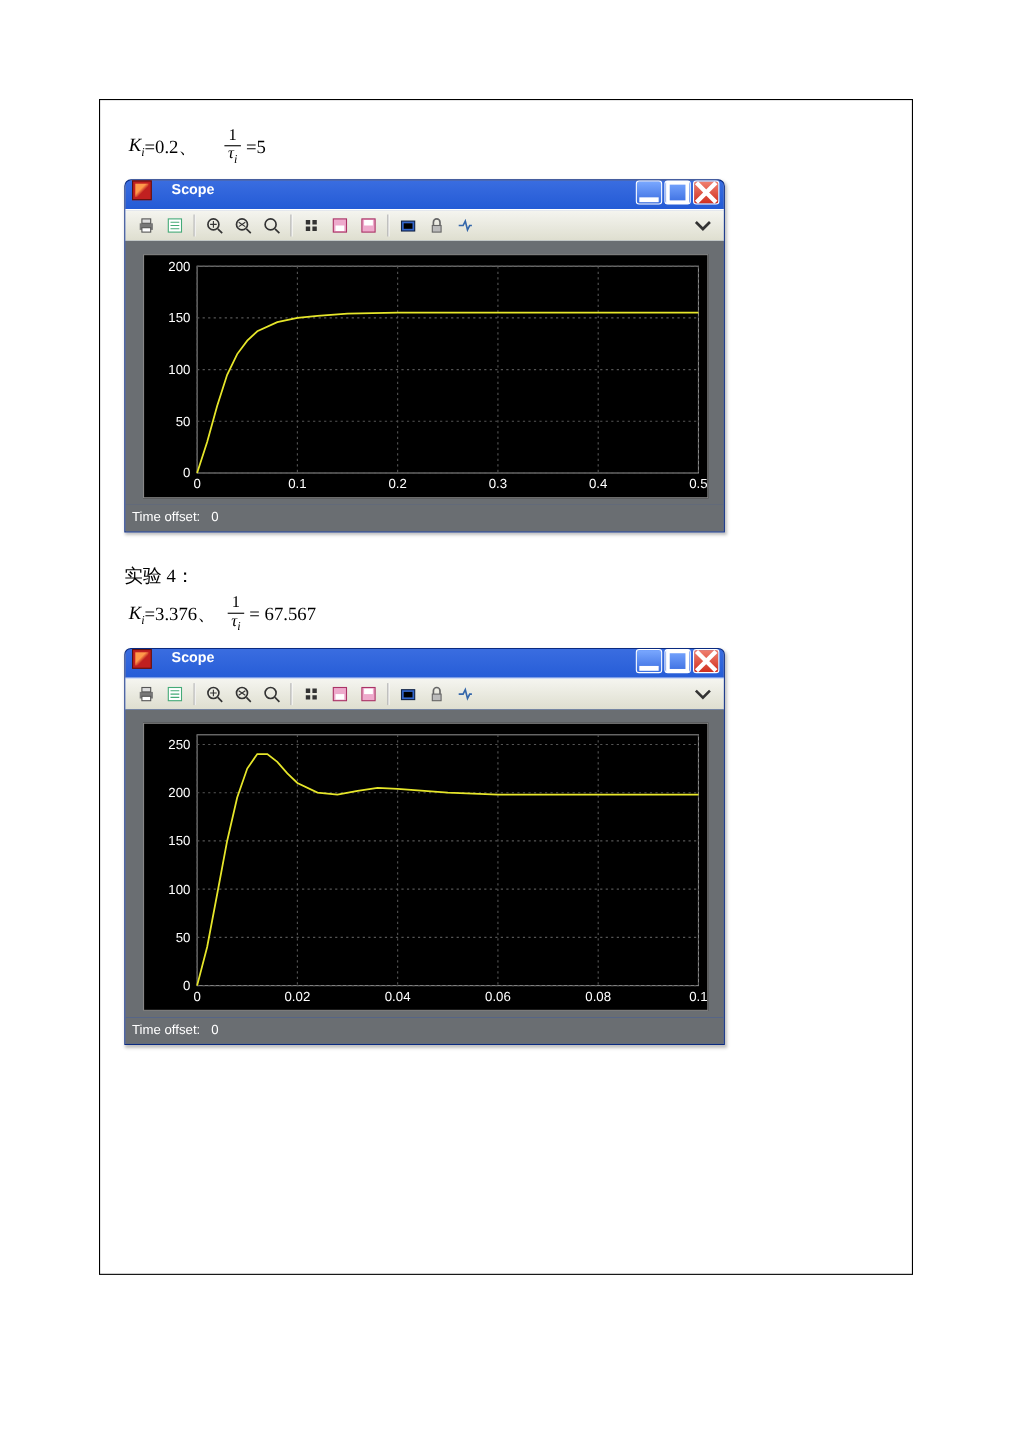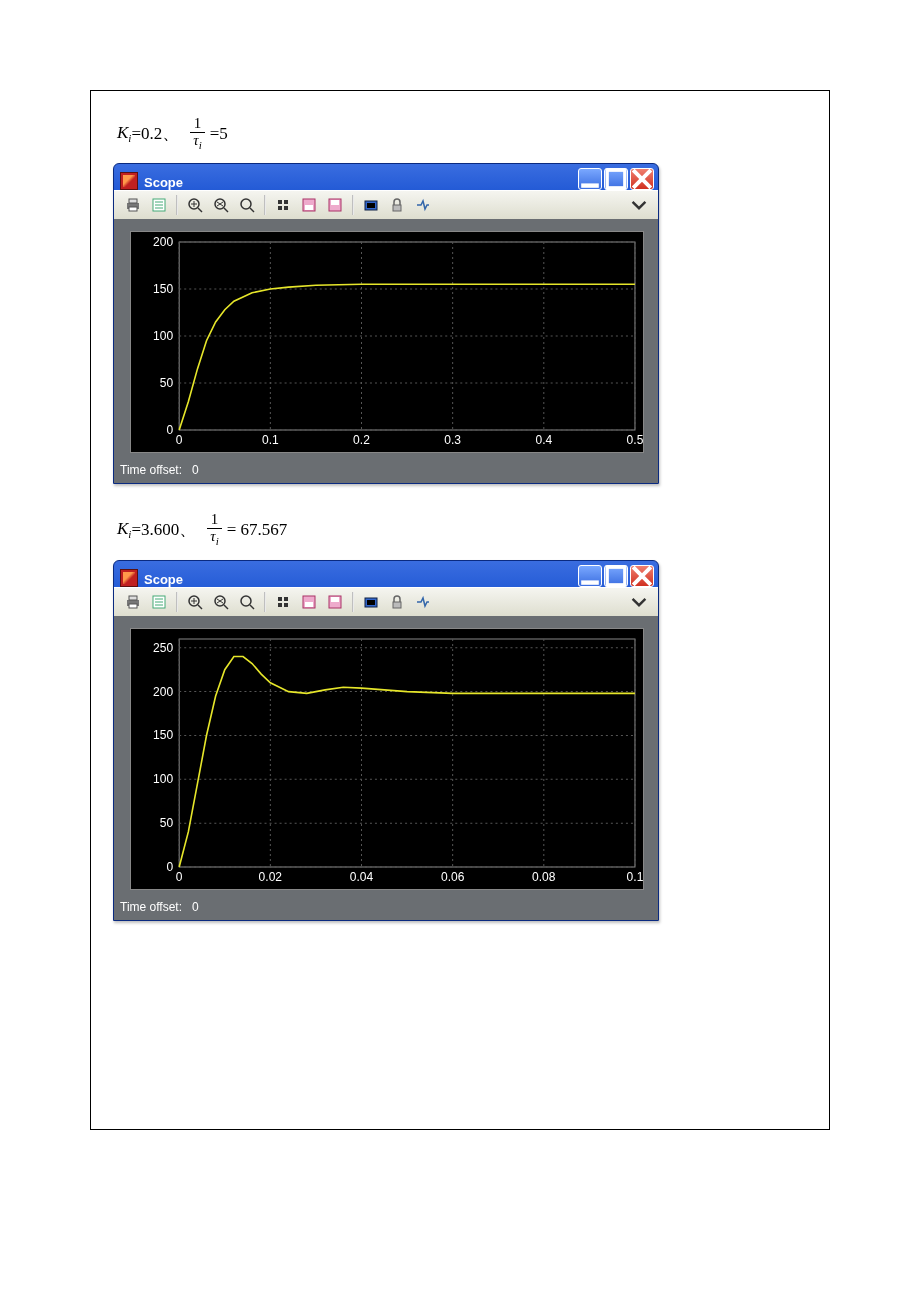--- a/index.html
+++ b/index.html
@@ -45,23 +45,24 @@
     border: 1px solid #0a2a80;
     border-radius: 6px 6px 0 0;
     box-shadow: 1px 2px 3px rgba(0,0,0,0.25);
     font-family: Tahoma, Verdana, sans-serif;
     font-size: 12px;
     color: #fff;
     margin-bottom: 28px;
   }
   .titlebar {
     display: flex;
-    align-items: flex-end;
+    align-items: flex-start;
     height: 26px;
     padding: 0 4px 0 6px;
+    gap: 12px;
   }
   .app-icon {
     width: 16px; height: 16px;
     background: #c02020;
     border: 1px solid #5a1010;
     position: relative;
     margin-right: 6px;
     flex-shrink: 0;
   }
   .app-icon::after {
@@ -132,21 +133,21 @@
     font-family: Arial, sans-serif;
   }
 </style>
 </head>
 <body>
 
 <div class="page">
 
   <div class="formula">
     <span><i>K</i><span class="sub">i</span></span>
-    <span style="margin-right:6px;">=0.2、</span>
+    <span style="margin-right:20px;">=0.2、</span>
     <span class="frac">
       <span class="num">1</span>
       <span class="den"><i>τ</i><span class="sub">i</span></span>
     </span>
     <span>=5</span>
   </div>
 
   <div class="scope-window">
     <div class="titlebar">
       <div class="app-icon"></div>
@@ -274,23 +275,24 @@
           <text class="axis-text" x="502" y="212" text-anchor="middle">0.5</text>
           <path class="curve" d="M48.0 198.0 L57.1 169.8 L66.2 136.9 L75.2 108.7 L84.3 89.9 L93.4 77.7 L102.5 69.2 L120.6 60.8 L138.8 57.0 L157.0 55.1 L184.2 53.2 L229.6 52.3 L320.4 52.3 L411.2 52.3 L502.0 52.3 "></path>
         </svg>
     </div>
     <div class="time-offset">
       <span>Time offset:</span>&nbsp;&nbsp;
       <span>0</span>
     </div>
   </div>
 
+  <div class="section-label">实验 4：</div>
   <div class="formula">
     <span><i>K</i><span class="sub">i</span></span>
-    <span style="margin-right:6px;">=3.600、</span>
+    <span style="margin-right:6px;">=3.376、</span>
     <span class="frac">
       <span class="num">1</span>
       <span class="den"><i>τ</i><span class="sub">i</span></span>
     </span>
     <span>= 67.567</span>
   </div>
 
   <div class="scope-window">
     <div class="titlebar">
       <div class="app-icon"></div>

